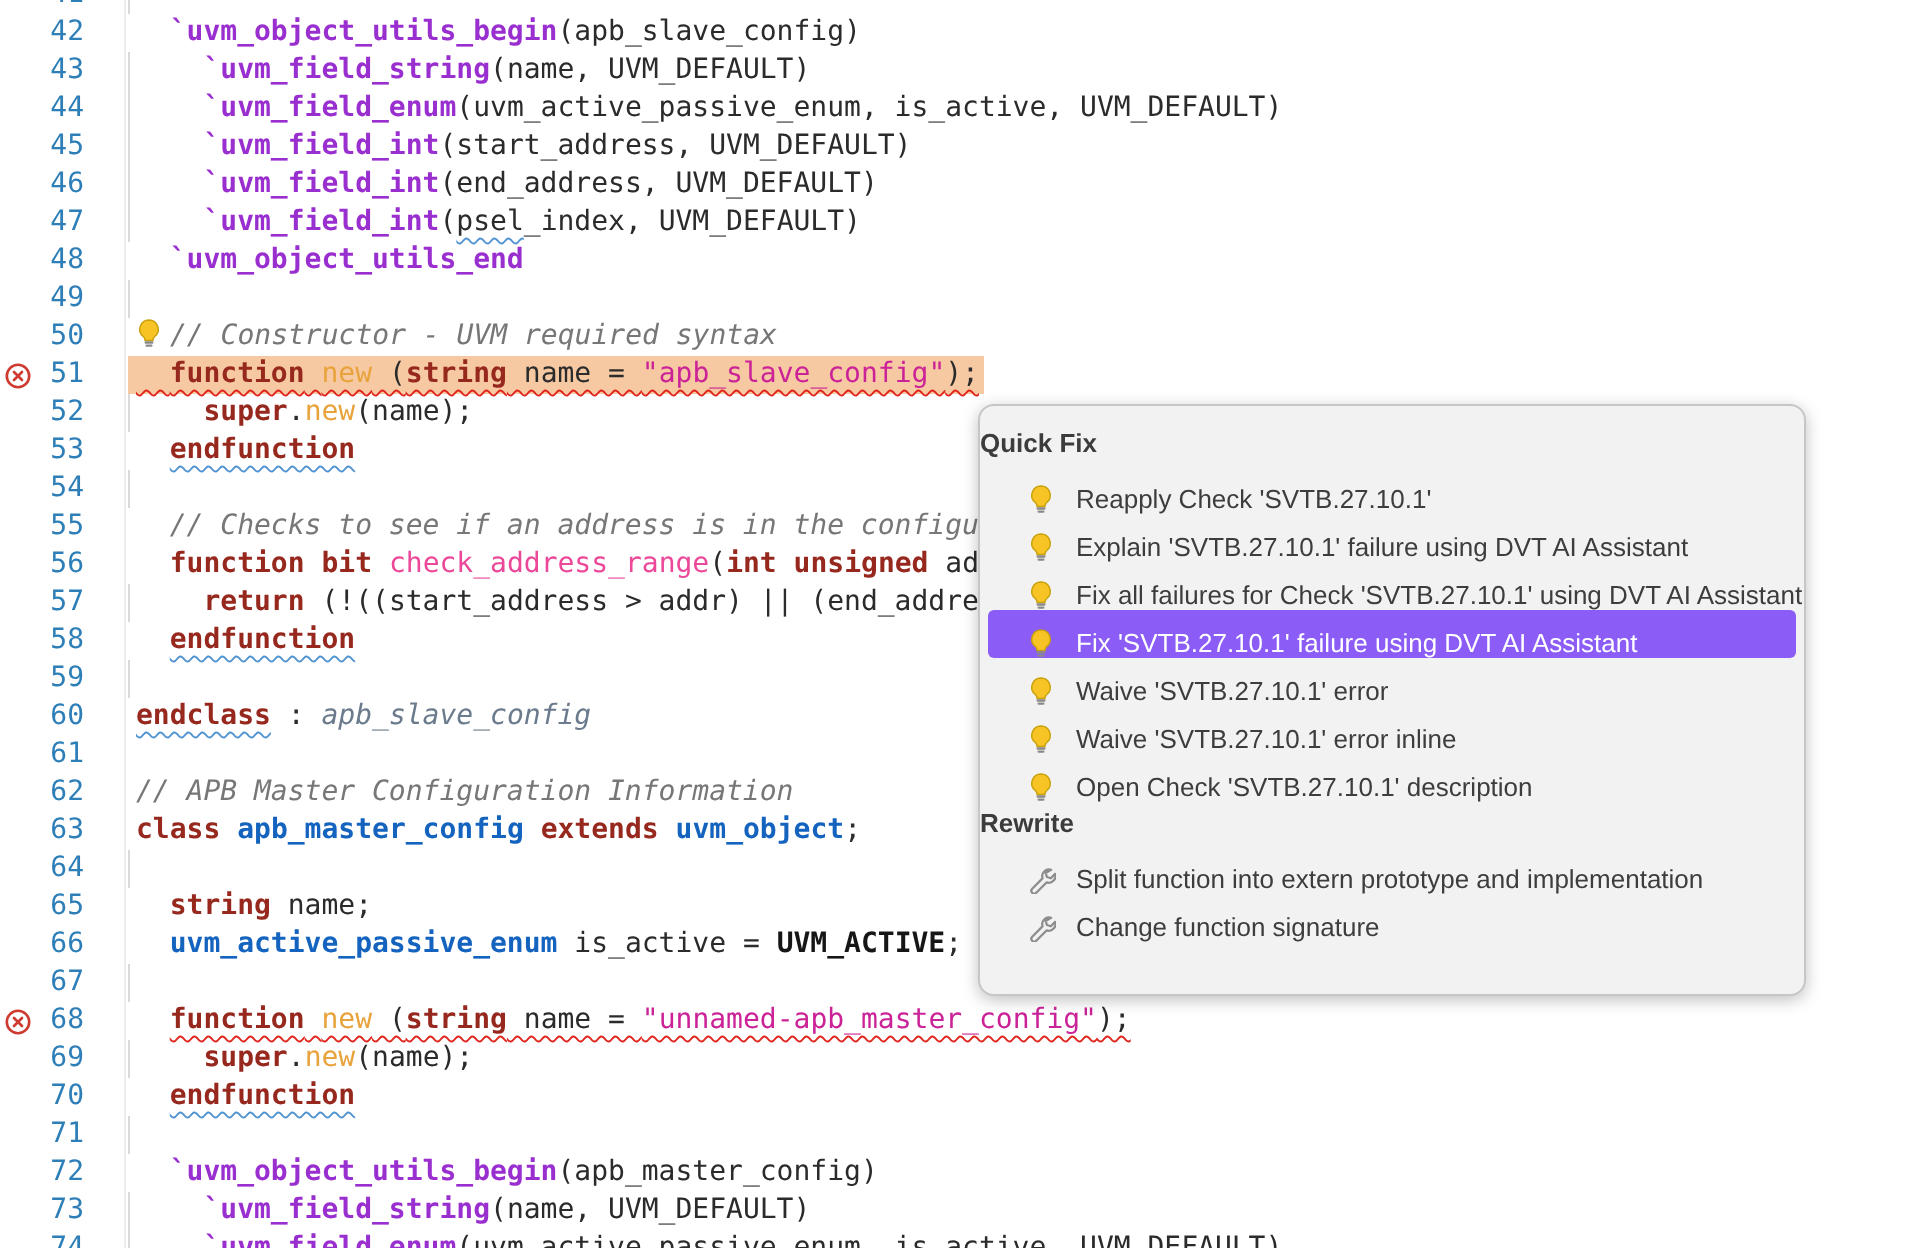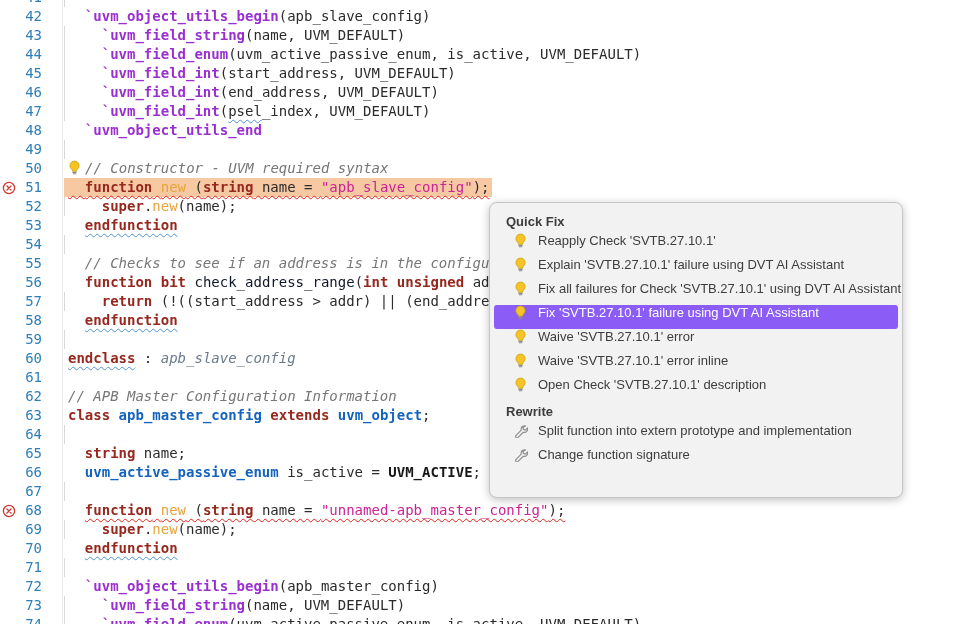--- a/index.html
+++ b/index.html
@@ -10,40 +10,40 @@
   #code-lines{position:relative;}
   .row{display:flex;height:19px;line-height:19px;font-size:14px;white-space:pre;}
   .row.first-partial{margin-top:-12px;}
   .gut-icon{width:18px;flex:0 0 18px;display:flex;align-items:center;justify-content:center;}
   .gut-num{width:24px;flex:0 0 24px;text-align:right;color:#2e7fb8;}
   .code{position:relative;flex:1;padding-left:26px;white-space:pre;color:#2b2b2b;}
   .guide{position:absolute;left:22px;top:0;width:1px;height:19px;background:#d9d9d9;}
   .tk-kw{color:#96281e;font-weight:bold;}
   .tk-macro{color:#9a2fd0;font-weight:bold;}
   .tk-type{color:#1463be;font-weight:bold;}
-  .tk-fname{color:#0f172a;}
+  .tk-fname{color:#ec4899;}
   .tk-new{color:#e8a33c;}
   .tk-str{color:#cb2397;}
   .tk-cmt{color:#777777;font-style:italic;}
   .tk-ref{color:#6b7b8d;font-style:italic;}
   .tk-bconst{color:#161616;font-weight:bold;}
   .tk-plain{color:#2b2b2b;}
   .wavy-red{text-decoration:underline wavy #e0241b;text-decoration-thickness:1px;text-underline-offset:3px;}
   .wavy-blue{text-decoration:underline wavy #5294d2;text-decoration-thickness:1px;text-underline-offset:3px;}
   .hl{display:inline-block;height:19px;line-height:19px;vertical-align:top;
       background:#f6c9a3;padding:0 3px 0 4px;margin-left:-4px;}
   .bulb{display:inline-block;width:13px;height:15px;margin-right:4px;vertical-align:-2px;}
   
   #quickfix{position:absolute;left:489px;top:202px;width:414px;height:296px;box-sizing:border-box;
             background:#f2f2f2;border:1px solid #c6c6c6;border-radius:8px;
             box-shadow:0 2px 8px rgba(0,0,0,.25);z-index:10;
             font-family:"Liberation Sans","DejaVu Sans",sans-serif;font-size:13px;color:#3d3d3d;
             padding-top:8px;overflow:hidden;}
-  .menu-header{height:22px;line-height:22px;padding-left:16px;font-weight:bold;color:#3c3c3c;}
-  .menu-item{height:24px;display:flex;align-items:flex-start;padding-left:20px;margin:0 4px;border-radius:3px;cursor:pointer;}
+  .menu-header{height:22px;line-height:22px;font-weight:bold;color:#3c3c3c;}
+  .menu-item{height:24px;display:flex;align-items:flex-end;padding-left:20px;margin:0 4px;border-radius:3px;cursor:pointer;}
   .menu-item .mi-icon{width:14px;height:15px;flex:0 0 14px;display:inline-flex;align-items:center;}
   .menu-item .mi-label{margin-left:10px;white-space:nowrap;}
   .menu-item.selected{background:#8b5cf6;color:#ffffff;}
 </style>
 </head>
 <body>
 
 <div id="editor">
   <div class="gutter-sep"></div>
   <div id="code-lines">

